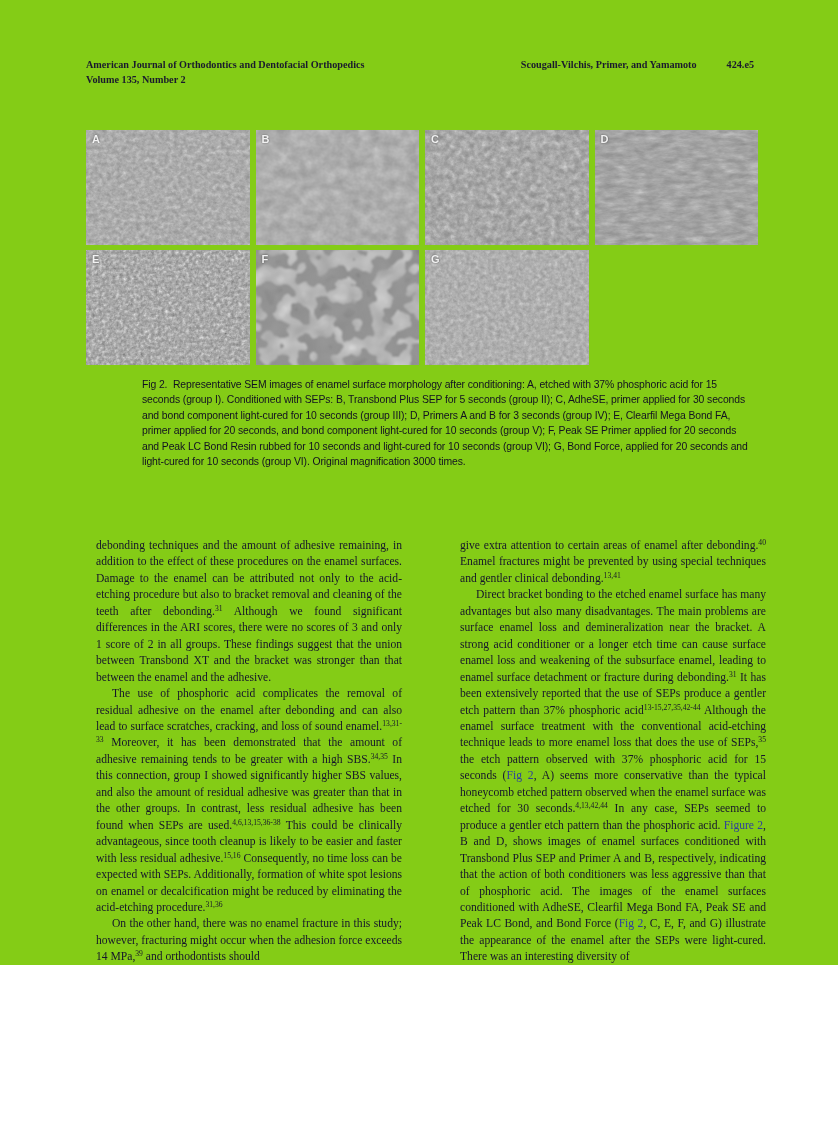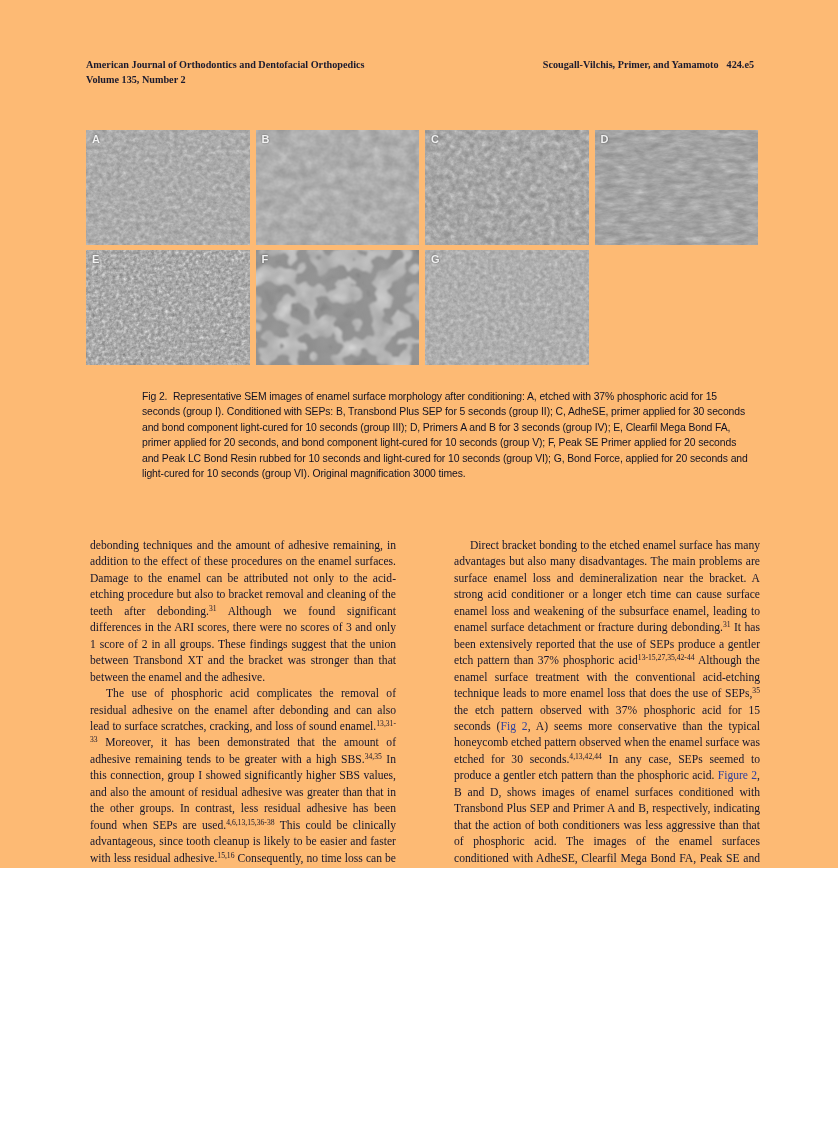--- a/index.html
+++ b/index.html
@@ -5,22 +5,22 @@
 <style>
   html, body {
     margin: 0;
     padding: 0;
     background: #ffffff;
   }
 
   .page {
     position: relative;
     width: 838px;
-    height: 868px;
-    background: #fdba74;
+    height: 965px;
+    background: #84cc16;
     overflow: hidden;
     box-sizing: border-box;
   }
 
   
   .running-head {
     position: absolute;
     left: 86px;
     top: 58px;
     width: 668px;
@@ -33,21 +33,21 @@
     justify-content: space-between;
     align-items: flex-start;
   }
   .rh-left { white-space: pre-line; text-align: left; }
   .rh-right {
     text-align: right;
     white-space: nowrap;
     padding-top: 0px;
   }
   .rh-authors { }
-  .rh-pageno { display: inline-block; margin-left: 8px; }
+  .rh-pageno { display: inline-block; margin-left: 30px; }
 
   
   .figure-block {
     position: absolute;
     left: 86px;
     top: 130px;
     width: 672px;
   }
 
   .sem-grid {
@@ -94,28 +94,27 @@
     position: absolute;
     left: 142px;
     top: 377px;
     width: 614px;
     font-family: "Liberation Sans", sans-serif;
     font-size: 10.4px;
     line-height: 15.4px;
     color: #111122;
     text-align: left;
     letter-spacing: -0.1px;
-    margin-top: 12px;
   }
   .caption .fignum { font-weight: normal; }
 
   
   .body-columns {
     position: absolute;
-    left: 90px;
+    left: 96px;
     top: 538px;
     width: 670px;
     display: flex;
     gap: 58px;
   }
   .col {
     width: 316px;
     font-family: "Liberation Serif", serif;
     font-size: 11.6px;
     line-height: 16.45px;
@@ -297,21 +296,23 @@
     </div>
   </div>
 
   <div class="caption"><span class="fignum">Fig 2.</span>&nbsp; <span>Representative SEM images of enamel surface morphology after conditioning: A, etched with 37% phosphoric acid for 15 seconds (group I). Conditioned with SEPs: B, Transbond Plus SEP for 5 seconds (group II); C, AdheSE, primer applied for 30 seconds and bond component light-cured for 10 seconds (group III); D, Primers A and B for 3 seconds (group IV); E, Clearfil Mega Bond FA, primer applied for 20 seconds, and bond component light-cured for 10 seconds (group V); F, Peak SE Primer applied for 20 seconds and Peak LC Bond Resin rubbed for 10 seconds and light-cured for 10 seconds (group VI); G, Bond Force, applied for 20 seconds and light-cured for 10 seconds (group VI). Original magnification 3000 times.</span></div>
 
   <div class="body-columns">
 
     <div class="col">
       <p><span>debonding techniques and the amount of adhesive remaining, in addition to the effect of these procedures on the enamel surfaces. Damage to the enamel can be attributed not only to the acid-etching procedure but also to bracket removal and cleaning of the teeth after debonding.</span><sup>31</sup><span> Although we found significant differences in the ARI scores, there were no scores of 3 and only 1 score of 2 in all groups. These findings suggest that the union between Transbond XT and the bracket was stronger than that between the enamel and the adhesive.</span></p>
       <p class="indent"><span>The use of phosphoric acid complicates the removal of residual adhesive on the enamel after debonding and can also lead to surface scratches, cracking, and loss of sound enamel.</span><sup>13,31-33</sup><span> Moreover, it has been demonstrated that the amount of adhesive remaining tends to be greater with a high SBS.</span><sup>34,35</sup><span> In this connection, group I showed significantly higher SBS values, and also the amount of residual adhesive was greater than that in the other groups. In contrast, less residual adhesive has been found when SEPs are used.</span><sup>4,6,13,15,36-38</sup><span> This could be clinically advantageous, since tooth cleanup is likely to be easier and faster with less residual adhesive.</span><sup>15,16</sup><span> Consequently, no time loss can be expected with SEPs. Additionally, formation of white spot lesions on enamel or decalcification might be reduced by eliminating the acid-etching procedure.</span><sup>31,36</sup></p>
+      <p class="indent"><span>On the other hand, there was no enamel fracture in this study; however, fracturing might occur when the adhesion force exceeds 14 MPa,</span><sup>39</sup><span> and orthodontists should</span></p>
     </div>
 
     <div class="col">
+      <p><span>give extra attention to certain areas of enamel after debonding.</span><sup>40</sup><span> Enamel fractures might be prevented by using special techniques and gentler clinical debonding.</span><sup>13,41</sup></p>
       <p class="indent"><span>Direct bracket bonding to the etched enamel surface has many advantages but also many disadvantages. The main problems are surface enamel loss and demineralization near the bracket. A strong acid conditioner or a longer etch time can cause surface enamel loss and weakening of the subsurface enamel, leading to enamel surface detachment or fracture during debonding.</span><sup>31</sup><span> It has been extensively reported that the use of SEPs produce a gentler etch pattern than 37% phosphoric acid</span><sup>13-15,27,35,42-44</sup><span> Although the enamel surface treatment with the conventional acid-etching technique leads to more enamel loss that does the use of SEPs,</span><sup>35</sup><span> the etch pattern observed with 37% phosphoric acid for 15 seconds (</span><span class="xref">Fig 2</span><span>, A) seems more conservative than the typical honeycomb etched pattern observed when the enamel surface was etched for 30 seconds.</span><sup>4,13,42,44</sup><span> In any case, SEPs seemed to produce a gentler etch pattern than the phosphoric acid. </span><span class="xref">Figure 2</span><span>, B and D, shows images of enamel surfaces conditioned with Transbond Plus SEP and Primer A and B, respectively, indicating that the action of both conditioners was less aggressive than that of phosphoric acid. The images of the enamel surfaces conditioned with AdheSE, Clearfil Mega Bond FA, Peak SE and Peak LC Bond, and Bond Force (</span><span class="xref">Fig 2</span><span>, C, E, F, and G) illustrate the appearance of the enamel after the SEPs were light-cured. There was an interesting diversity of</span></p>
     </div>
 
   </div>
 
 </div>
 
 </body></html>

